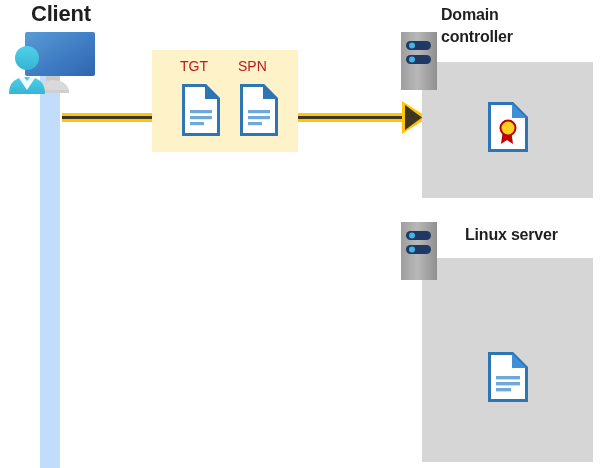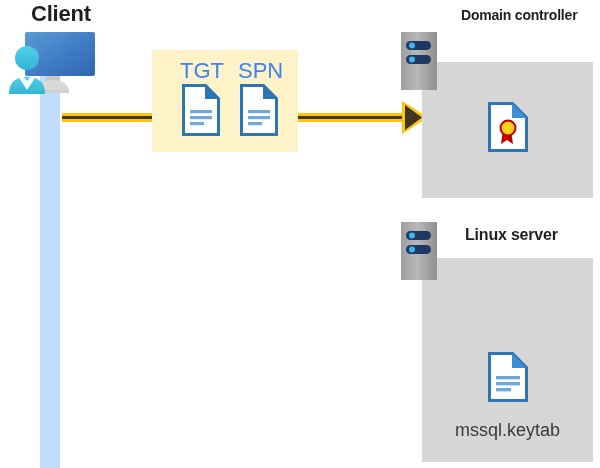--- a/index.html
+++ b/index.html
@@ -34,45 +34,45 @@
     color: #1f1f1f;
     letter-spacing: -0.2px;
   }
   #client-label {
     left: 31px;
     top: 2px;
     font-size: 22px;
     line-height: 23px;
   }
   #dc-label {
-    left: 461px;
+    left: 441px;
     top: 4px;
-    font-size: 14px;
+    font-size: 16px;
     line-height: 22px;
     width: 130px;
   }
   #linux-label {
     left: 457px;
     top: 224px;
     font-size: 16px;
     line-height: 22px;
     width: 140px;
     margin-left: 8px;
   }
   #keytab-label {
     left: 422px;
     top: 420px;
     width: 171px;
     text-align: center;
     font-size: 18px;
     color: #3b3b3b;
   }
   .tok-label {
-    font-size: 22px;
-    color: #3b82f6;
+    font-size: 14px;
+    color: #b91c1c;
     top: 58px;
   }
   #tgt-label { left: 180px; }
   #spn-label { left: 238px; }
 
   
   #client-icon {
     left: 6px;
     top: 28px;
     width: 92px;
@@ -283,15 +283,14 @@
   <div class="abs" id="keytab-icon">
     <svg width="40" height="50" viewBox="0 0 40 50" xmlns="http://www.w3.org/2000/svg">
       <path d="M1.5 1.5 h23 l14 14 v33 h-37 z" fill="#ffffff" stroke="#2e75b6" stroke-width="3"></path>
       <path d="M24 1.5 l14.5 14.5 h-14.5 z" fill="#3f8fd6"></path>
       <rect x="8" y="24" width="24" height="3.4" fill="#6fa8dc"></rect>
       <rect x="8" y="30" width="24" height="3.4" fill="#6fa8dc"></rect>
       <rect x="8" y="36" width="15" height="3.4" fill="#6fa8dc"></rect>
     </svg>
   </div>
 
-  <div class="abs" id="keytab-label">mssql.keytab</div>
 
 </div>
 
 </body></html>

